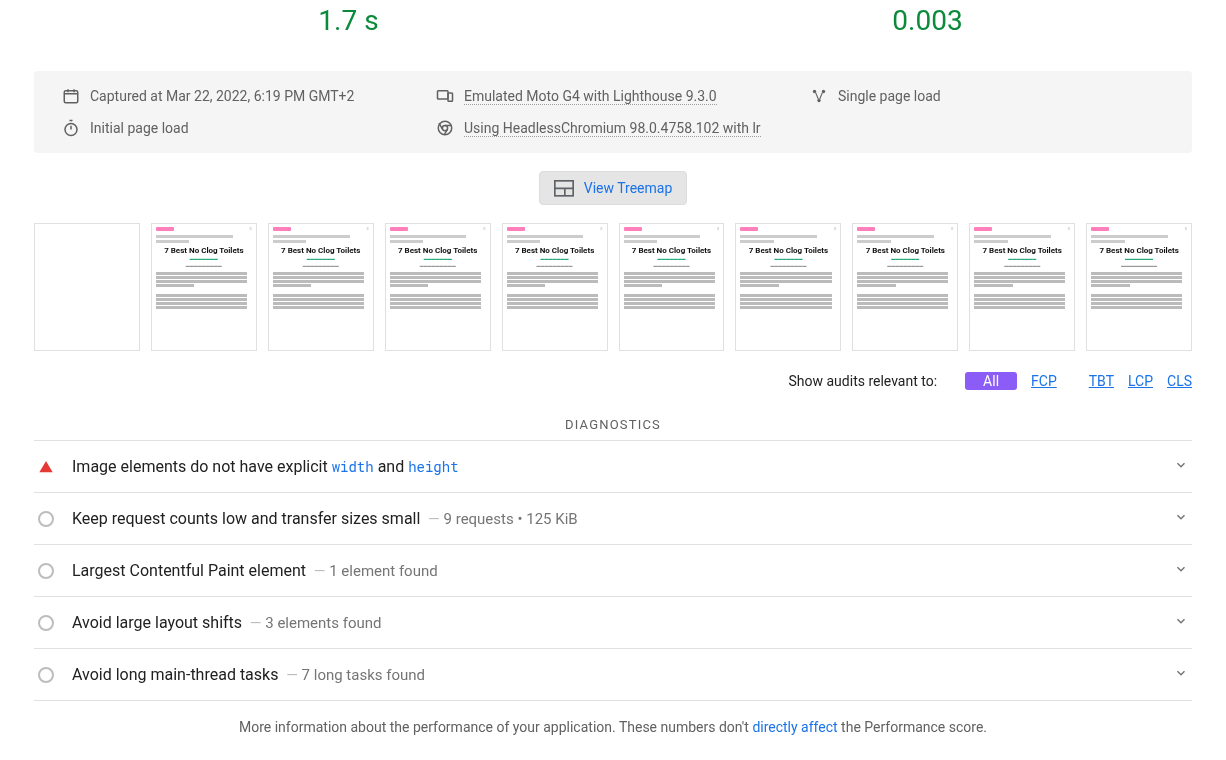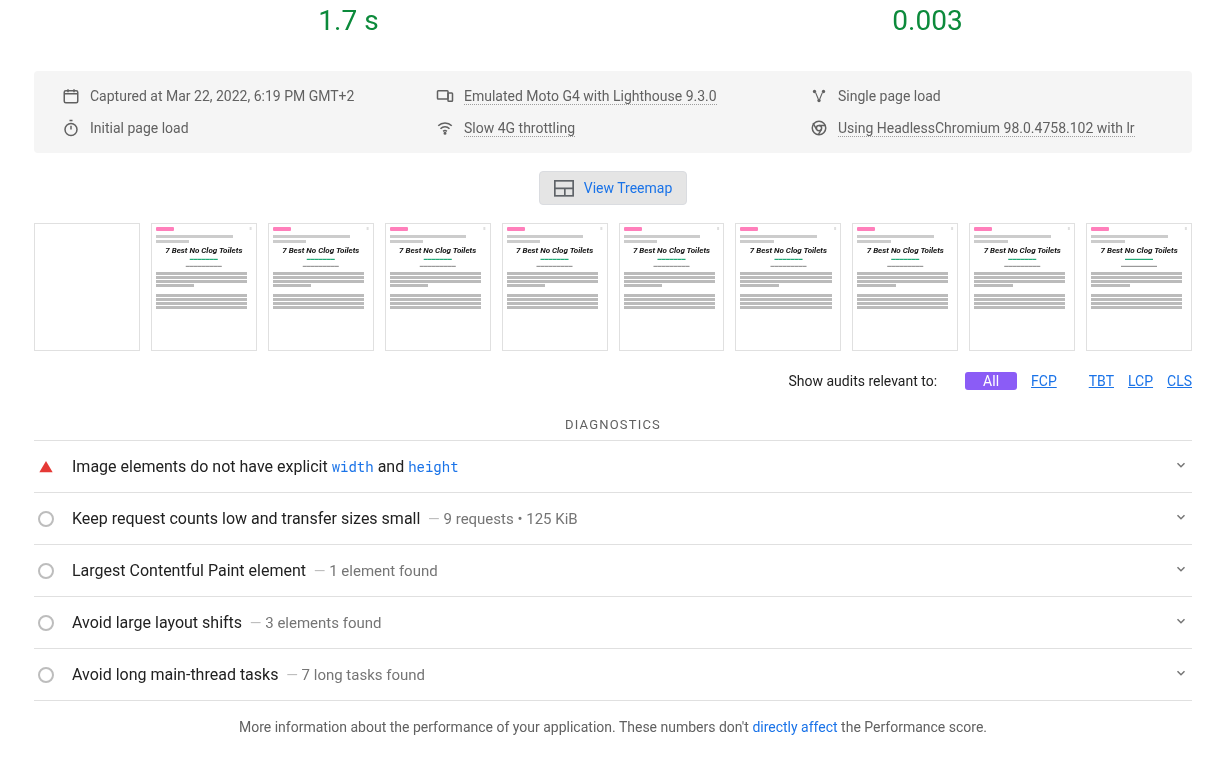--- a/index.html
+++ b/index.html
@@ -78,21 +78,21 @@
     padding: 3px 4px;
     font-size: 5px;
     line-height: 1.2;
     color: #555;
     overflow: hidden;
   }
   .frame.empty { background: #fff; }
   .frame .bar { display:flex; justify-content:space-between; align-items:center; font-size:4px; color:#888; margin-bottom:3px;}
   .frame .logo { width:18px; height:4px; background:#f07; opacity:.5; border-radius:1px;}
   .frame .crumb { height:3px; background:#ccc; width:80%; margin-bottom:2px;}
-  .frame .title { font-size:8px; font-weight:700; color:#111; line-height:1.15; margin:3px 0 2px;font-style:italic;}
+  .frame .title { font-size:8px; font-weight:700; color:#111; line-height:1.15; margin:3px 0 2px;}
   .frame .meta { font-size:4px; color:#2a7; margin-bottom:2px;}
   .frame .meta2 { font-size:4px; color:#999; margin-bottom:3px;}
   .frame .para { height:3px; background:#bbb; margin:1px 0; width:95%;}
   .frame .para.s { width:40%; }
   .filter-row {
     display: flex;
     justify-content: flex-end;
     align-items: center;
     gap: 14px;
     margin-bottom: 28px;
@@ -206,29 +206,20 @@
         <svg viewBox="0 0 24 24" fill="none" stroke="currentColor" stroke-width="2">
             <circle cx="12" cy="14" r="8"></circle>
             <path d="M12 14V9M10 2h4"></path>
           </svg>
       </span>
       <span>Initial page load</span>
     </div>
     <div class="env-item">
       <span class="ico">
         <svg viewBox="0 0 24 24" fill="none" stroke="currentColor" stroke-width="2">
-            <path d="M3 9c5-5 13-5 18 0M6 13c3.5-3.5 8.5-3.5 12 0M9.5 16.5c1.5-1.5 3.5-1.5 5 0"></path>
-            <circle cx="12" cy="19" r="1" fill="currentColor"></circle>
-          </svg>
-      </span>
-      <span class="dotted">Slow 4G throttling</span>
-    </div>
-    <div class="env-item">
-      <span class="ico">
-        <svg viewBox="0 0 24 24" fill="none" stroke="currentColor" stroke-width="2">
             <circle cx="12" cy="12" r="9"></circle>
             <circle cx="12" cy="12" r="3.5"></circle>
             <path d="M12 8.5h9M8.8 13.7L4 5.5M15.2 13.7L11 21"></path>
           </svg>
       </span>
       <span class="dotted">Using HeadlessChromium 98.0.4758.102 with lr</span>
     </div>
   </div>
 
   <div class="treemap-row">

